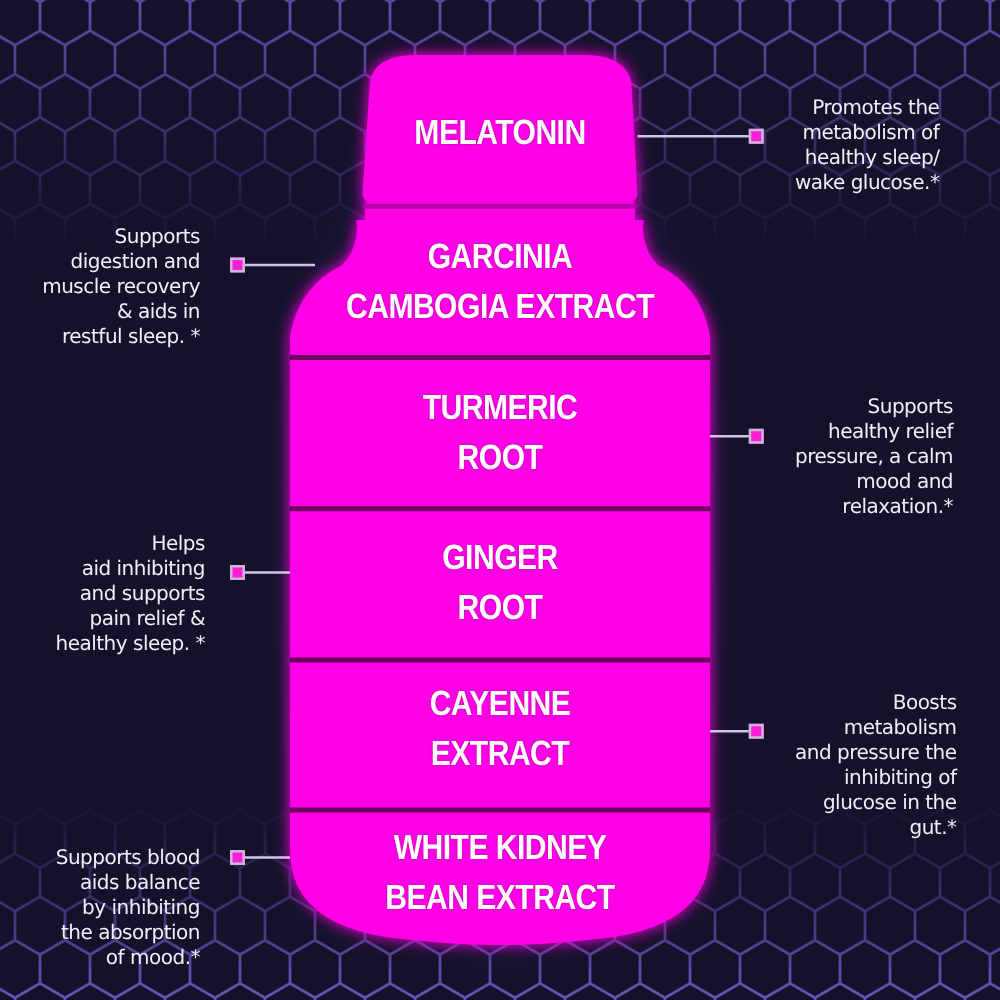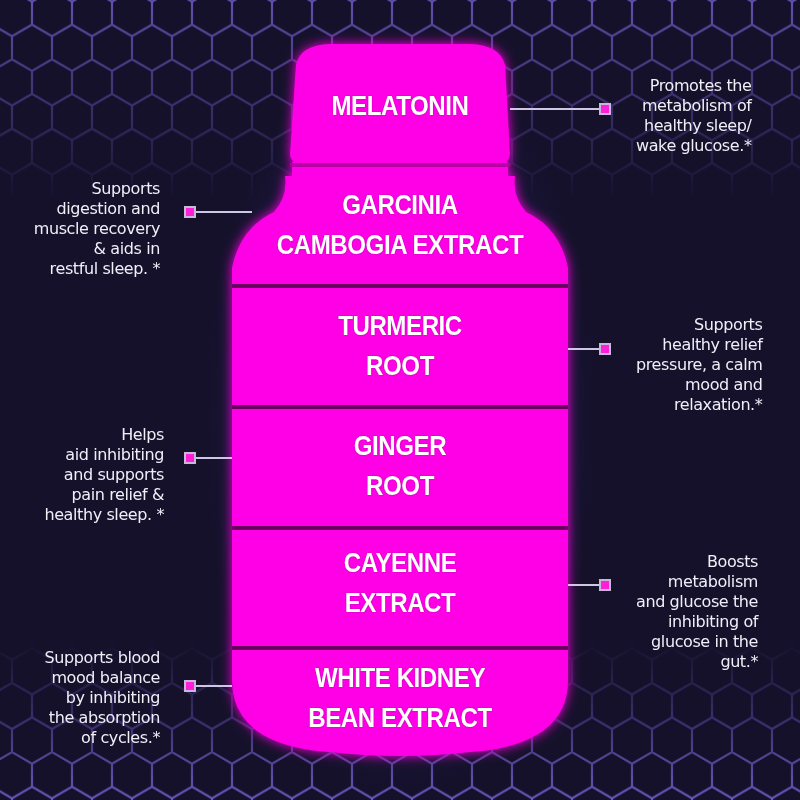--- a/index.html
+++ b/index.html
@@ -159,25 +159,25 @@
   <span>Helps</span>
   <span>aid inhibiting</span>
   <span>and supports</span>
   <span>pain relief &amp;</span>
   <span>healthy sleep. *</span>
 </div>
 
 <div class="desc right" style="left:636px; top:552px;">
   <span>Boosts</span>
   <span>metabolism</span>
-  <span>and glucose the</span>
+  <span>and pressure the</span>
   <span>inhibiting of</span>
   <span>glucose in the</span>
   <span>gut.*</span>
 </div>
 
-<div class="desc left" style="right:640px; top:648px;margin-left:36px;">
+<div class="desc left" style="right:640px; top:676px;margin-left:36px;">
   <span>Supports blood</span>
-  <span>mood balance</span>
+  <span>aids balance</span>
   <span>by inhibiting</span>
   <span>the absorption</span>
-  <span>of cycles.*</span>
+  <span>of mood.*</span>
 </div>
 
 </body></html>

